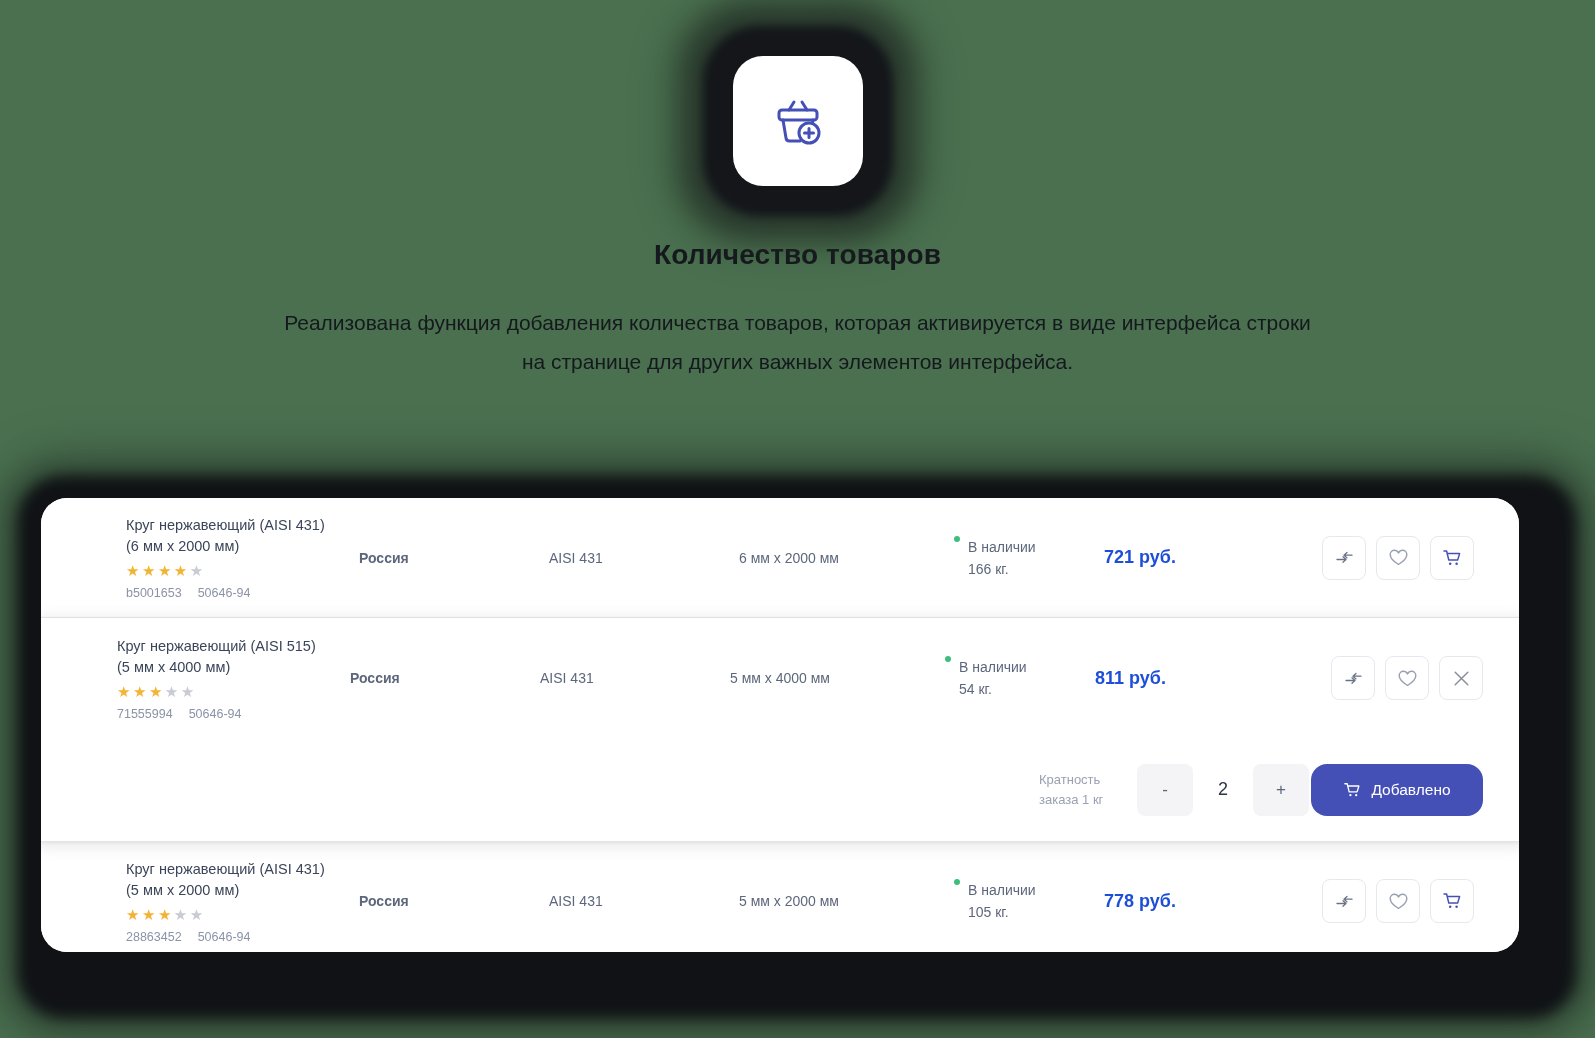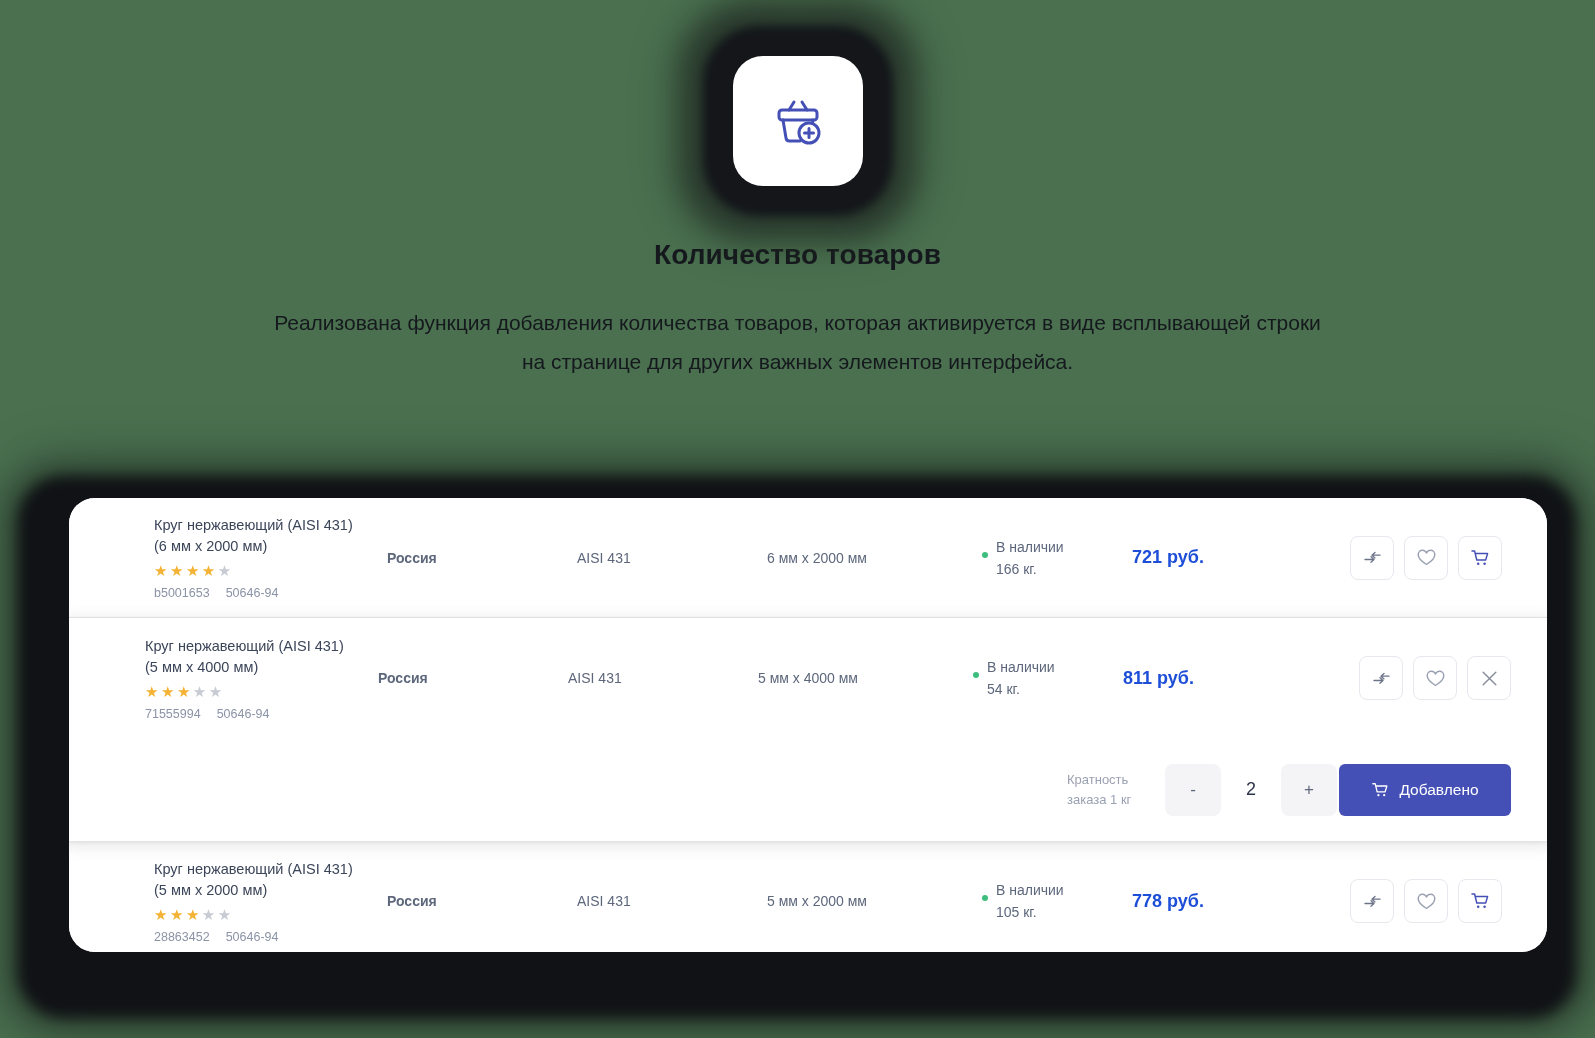--- a/index.html
+++ b/index.html
@@ -124,21 +124,21 @@
     width: 1602px;
     height: 586px;
     border-radius: 64px;
     background: #2a3a28;
     opacity: .3;
     filter: blur(26px);
   }
 
   .panel-card {
     position: absolute;
-    left: 59px;
+    left: 31px;
     top: 30px;
     width: 1478px;
     height: 454px;
     background: #ffffff;
     border-radius: 26px;
     overflow: hidden;
   }
 
   
   .col-divider {
@@ -198,21 +198,21 @@
     color: #8b93a6;
     display: flex;
     gap: 16px;
   }
 
   .c-country { width: 190px; font-size: 14px; color: #5d677c; font-weight: bold; }
   .c-grade   { width: 190px; font-size: 14px; color: #5d677c; }
   .c-size    { width: 215px; font-size: 14px; color: #5d677c; }
 
   .c-stock { width: 150px; font-size: 14px; line-height: 22px; color: #5d677c; }
-  .stock-top { display: flex; align-items: flex-end; gap: 8px; }
+  .stock-top { display: flex; align-items: flex-start; gap: 8px; }
   .dot {
     width: 6px; height: 6px; border-radius: 50%;
     background: #3DBE7E; flex: none;
   }
   .stock-qty { padding-left: 14px; }
 
   .c-price {
     width: 160px;
     font-size: 18px;
     font-weight: 700;
@@ -276,21 +276,21 @@
     color: #2c3448;
   }
 
   .add-btn {
     height: 52px;
     min-width: 172px;
     padding: 0 22px;
     background: #4450B5;
     color: #ffffff;
     border: none;
-    border-radius: 6px;
+    border-radius: 16px;
     font-size: 15.5px;
     display: flex;
     align-items: center;
     justify-content: center;
     gap: 9px;
     cursor: pointer;
     font-family: "Liberation Sans", sans-serif;
   }
 </style>
 </head>
@@ -311,21 +311,21 @@
         <path d="M46 30 L44.6 38" stroke="#4450B5" stroke-width="3" stroke-linecap="round" fill="none"></path>
         <circle cx="42" cy="43" r="10" fill="#ffffff" stroke="#4450B5" stroke-width="3"></circle>
         <path d="M42 38.5 V47.5 M37.5 43 H46.5" stroke="#4450B5" stroke-width="3" stroke-linecap="round"></path>
       </svg>
     </div>
   </div>
 
   <div class="hero-title">Количество товаров</div>
 
   <div class="hero-desc">
-    <div>Реализована функция добавления количества товаров, которая активируется в виде всплывающей строки</div>
+    <div>Реализована функция добавления количества товаров, которая активируется в виде интерфейса строки</div>
     <div>на странице для других важных элементов интерфейса.</div>
   </div>
 </div>
 
 <div class="panel-area">
   <div class="panel-shadow s3"></div>
   <div class="panel-shadow s2"></div>
   <div class="panel-shadow"></div>
 
   <div class="panel-card">
@@ -369,21 +369,21 @@
             <circle cx="8.2" cy="15.8" r="1.25" fill="#4450B5"></circle>
             <circle cx="14.6" cy="15.8" r="1.25" fill="#4450B5"></circle>
           </svg>
         </div>
       </div>
     </div>
 
     <div class="active-card">
       <div class="row">
         <div class="c-name">
-          <div class="p-title">Круг нержавеющий (AISI 431) (5 мм x 4000 мм)</div>
+          <div class="p-title">Круг нержавеющий (AISI 515) (5 мм x 4000 мм)</div>
           <div class="stars"><span class="star-on">★</span><span class="star-on">★</span><span class="star-on">★</span><span class="star-off">★</span><span class="star-off">★</span></div>
           <div class="p-codes">
             <span>71555994</span>
             <span>50646-94</span>
           </div>
         </div>
         <div class="c-country">Россия</div>
         <div class="c-grade">AISI 431</div>
         <div class="c-size">5 мм x 4000 мм</div>
         <div class="c-stock">

